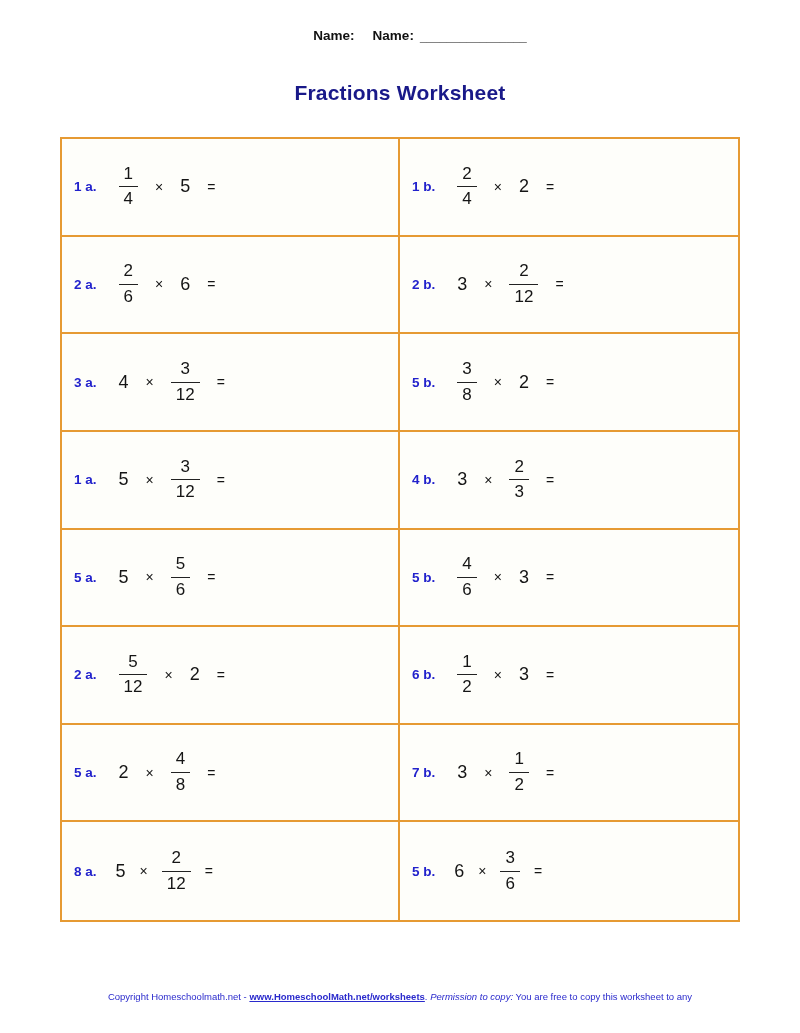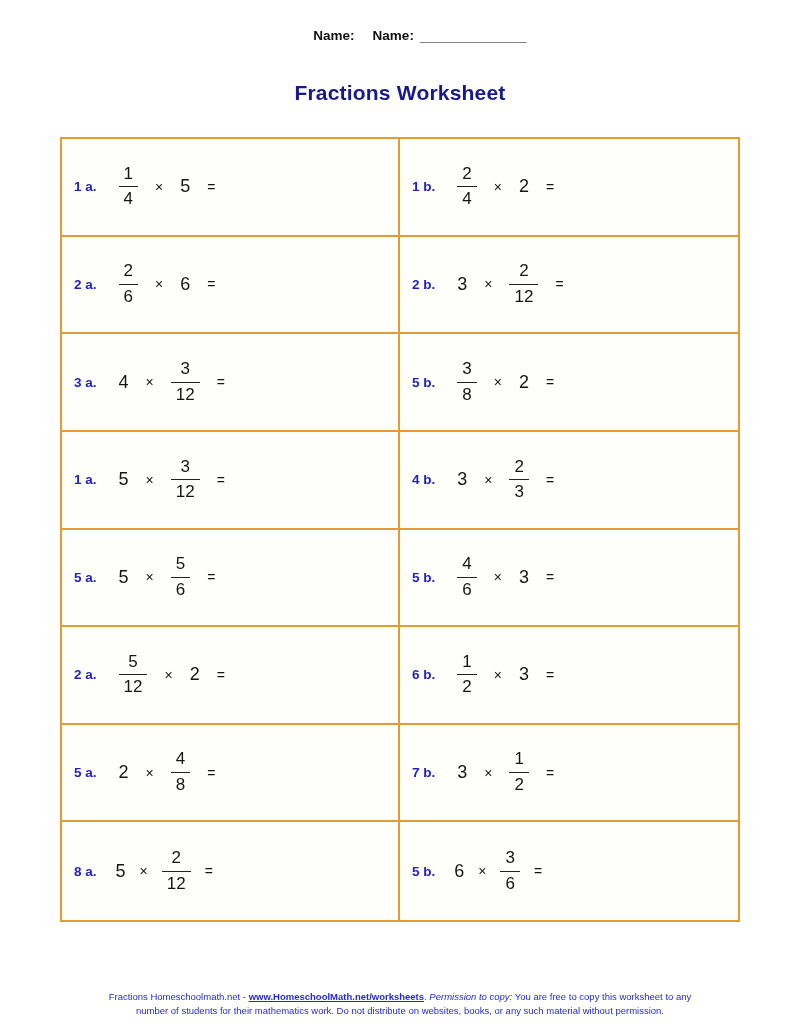--- a/index.html
+++ b/index.html
@@ -217,15 +217,14 @@
       <span class="op">×</span>
       <span class="frac">
         <span class="fnum">3</span>
         <span class="fden">6</span>
       </span>
       <span class="op">=</span>
     </div>
   </div>
 
 <div class="footer">
-  <span>Fractions Homeschoolmath.net - </span><span class="link">www.HomeschoolMath.net/worksheets</span><span>.  </span><span class="perm">Permission to copy:</span><span> You are free to copy this worksheet to any</span><br>
-  <span>number of students for their mathematics work. Do not distribute on websites, books, or any such material without permission.</span>
+  <span>Copyright Homeschoolmath.net - </span><span class="link">www.HomeschoolMath.net/worksheets</span><span>.  </span><span class="perm">Permission to copy:</span><span> You are free to copy this worksheet to any</span><br>
 </div>
 
 </body></html>

